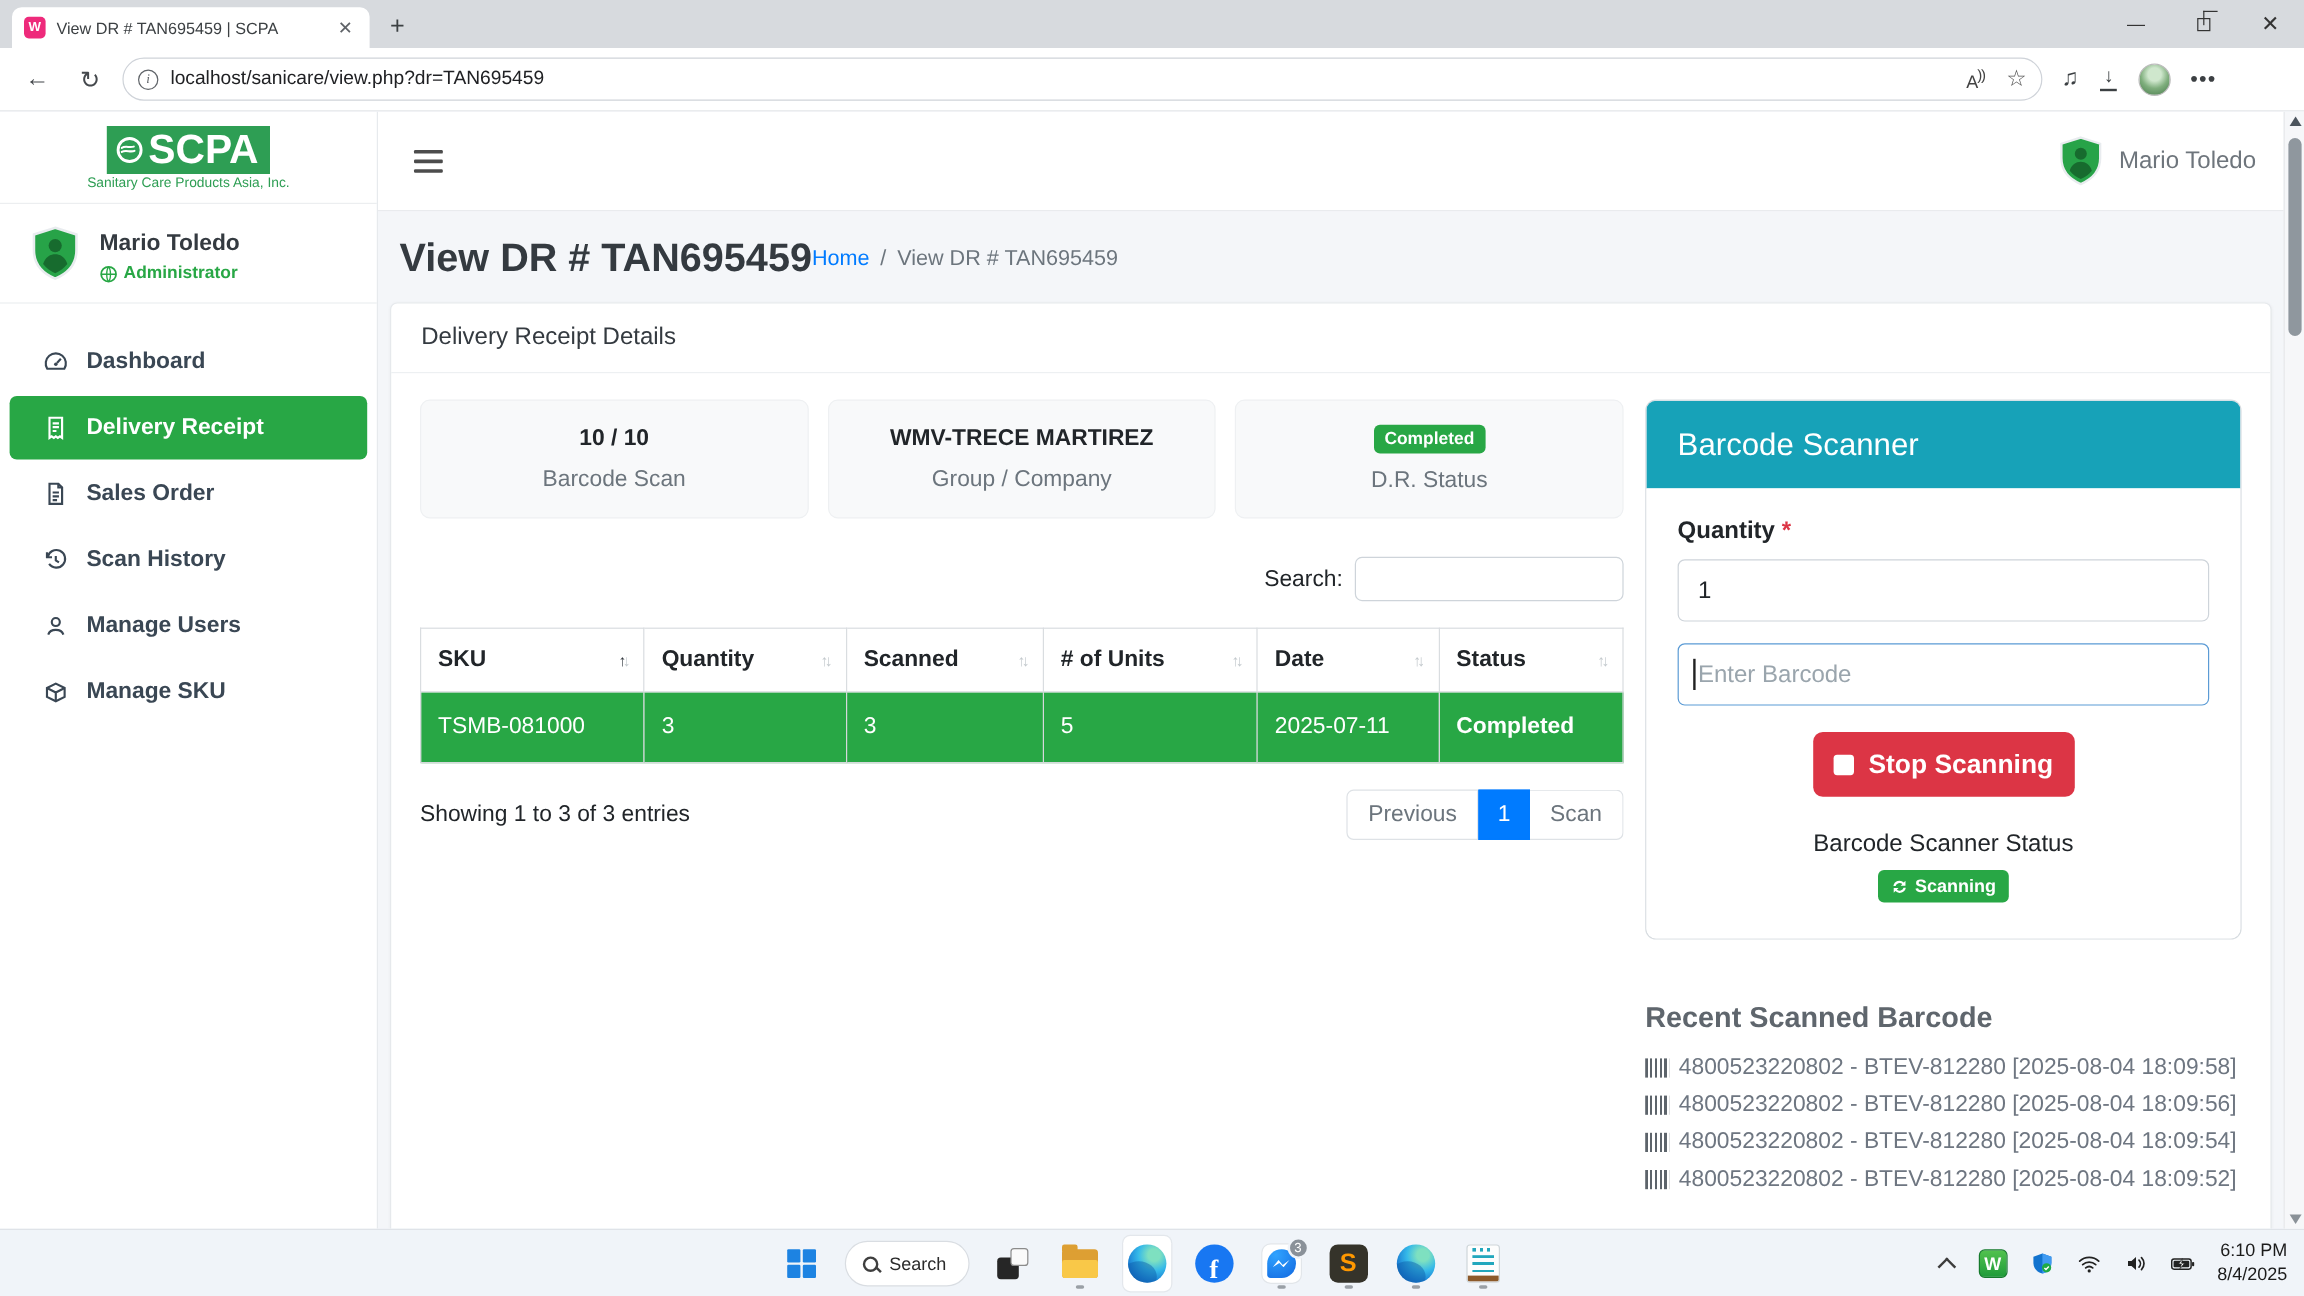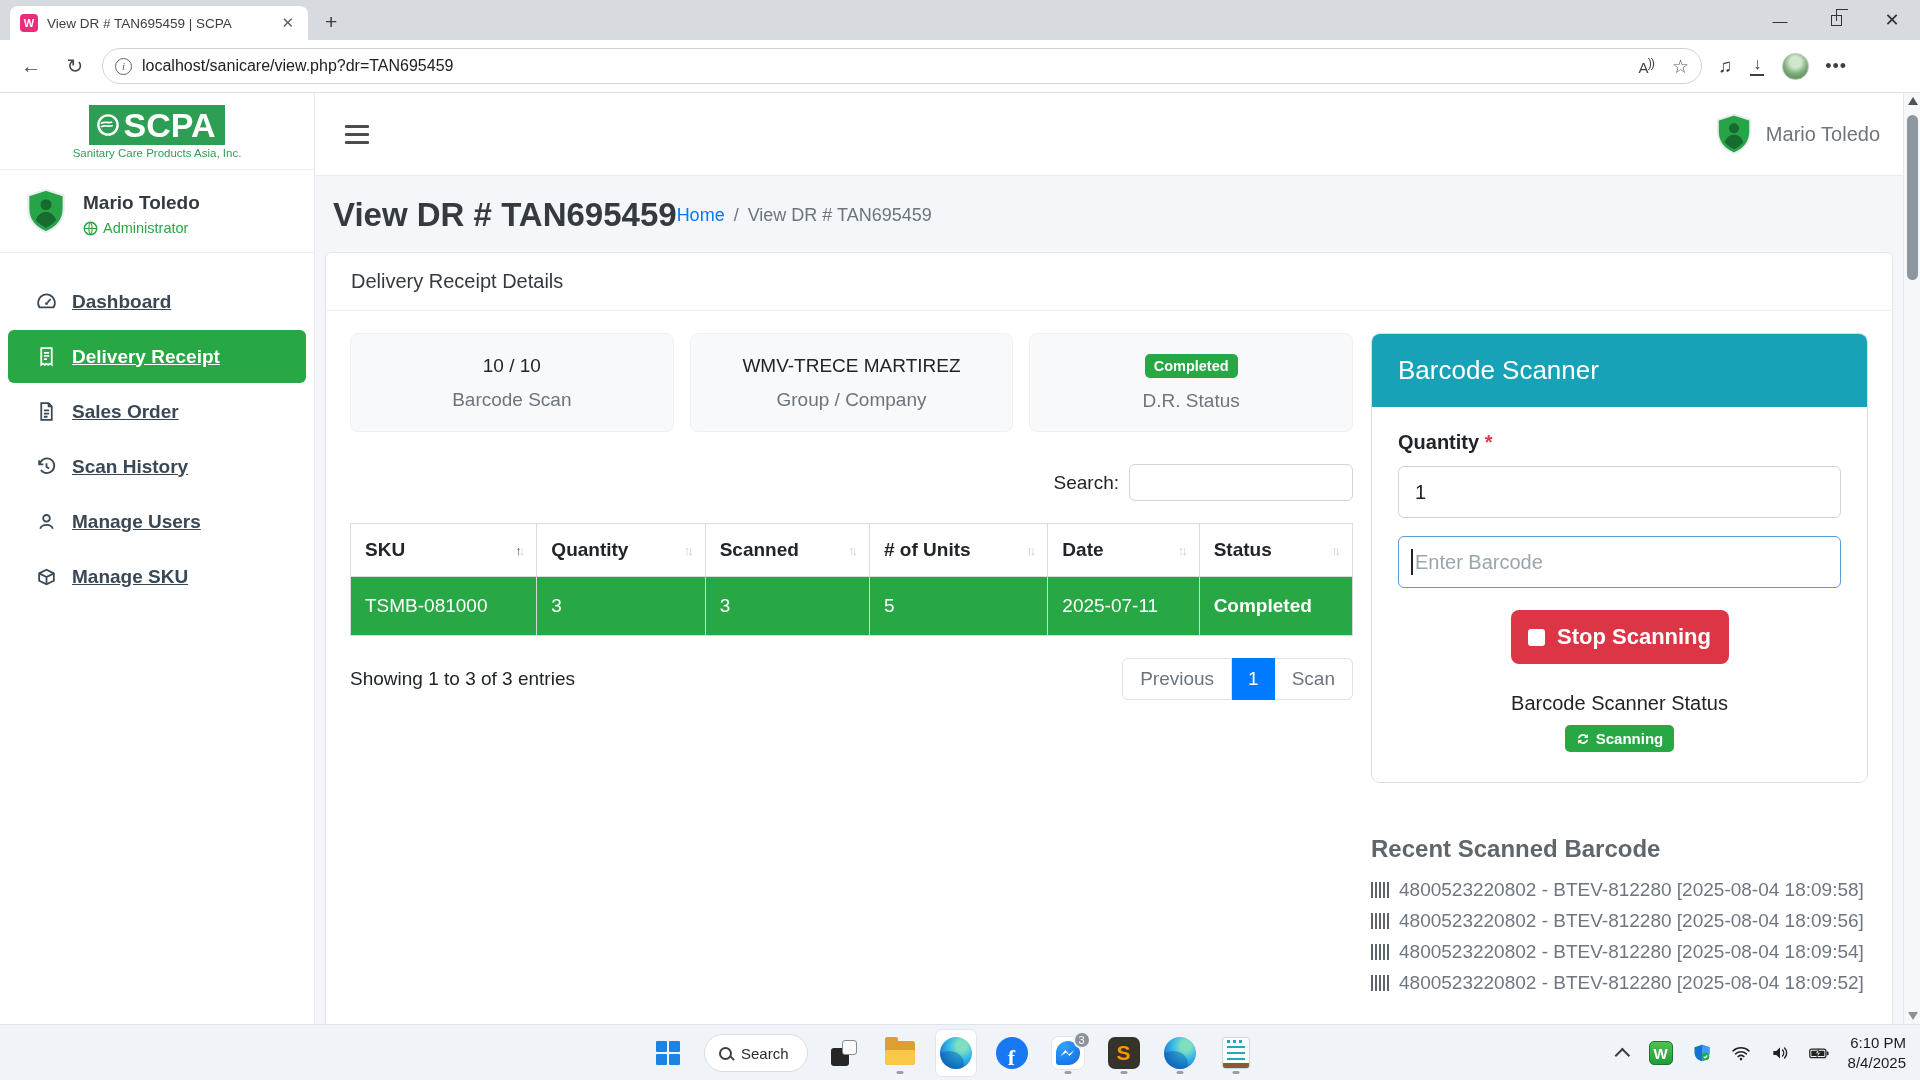--- a/index.html
+++ b/index.html
@@ -41,23 +41,23 @@
   
   .sidebar { width:315px; background:#fff; border-right:1px solid #e7eaed; flex:none; display:flex; flex-direction:column; }
   .logo-wrap { padding:12px 0 10px; text-align:center; border-bottom:1px solid #eceef0; }
   .logo-badge { display:inline-flex; align-items:center; gap:4px; background:#2e9e54; color:#fff; padding:3px 10px 3px 7px; }
   .logo-badge .mark { width:24px; height:24px; }
   .logo-badge b { font-size:34px; letter-spacing:0; line-height:1; }
   .logo-tag { font-size:11.5px; color:#2e9e54; margin-top:2px; }
   .userblock { padding:18px 20px 16px 24px; display:flex; gap:15px; align-items:flex-start; border-bottom:1px solid #eceef0; }
   .shield { width:44px; height:46px; flex:none; }
   .u-name { font-size:19px; font-weight:bold; color:#343a40; padding-top:4px; }
-  .u-role { display:flex; align-items:center; gap:5px; margin-top:6px; color:#28a745; font-size:14.5px; font-weight:normal; }
+  .u-role { display:flex; align-items:center; gap:5px; margin-top:6px; color:#28a745; font-size:14.5px; font-weight:bold; }
   .nav { padding:22px 8px; display:flex; flex-direction:column; gap:2px; }
-  .nav-item { display:flex; align-items:center; gap:15px; height:53px; padding:0 10px 0 28px; border-radius:6px; color:#3a4754; font-size:19px; font-weight:bold; cursor:default;text-decoration:underline; }
+  .nav-item { display:flex; align-items:center; gap:15px; height:53px; padding:0 10px 0 28px; border-radius:6px; color:#3a4754; font-size:19px; font-weight:bold; cursor:default; }
   .nav-item svg { width:21px; height:21px; flex:none; }
   .nav-item.active { background:#28a745; color:#fff; }
 
   
   .main { flex:1; display:flex; flex-direction:column; min-width:0; }
   .topbar { height:83px; background:#fff; border-bottom:1px solid #e9ebee; display:flex; align-items:center; padding:0 40px 0 30px; justify-content:space-between; }
   .hamb { width:24px; display:flex; flex-direction:column; gap:5px; }
   .hamb span { height:3px; background:#4c4c4c; border-radius:1px; }
   .top-user { display:flex; align-items:center; gap:12px; color:#6e757c; font-size:20px; }
   .top-user .shield { width:40px; height:42px; }
@@ -68,21 +68,21 @@
   .crumbs .home { color:#007bff; }
 
   
   .card { background:#fff; border:1px solid #e6e9ec; border-radius:6px; box-shadow:0 1px 3px rgba(0,0,0,.05); margin-top:18px; height:820px; }
   .card-h { padding:17px 25px; border-bottom:1px solid #edf0f2; font-size:20px; color:#343a40; }
   .card-b { padding:22px 24px; display:grid; grid-template-columns:1fr 497px; gap:18px; align-items:start; }
 
   
   .stats { display:grid; grid-template-columns:repeat(3,1fr); gap:16px; margin-bottom:32px; }
   .stat { background:#f8f9fa; border:1px solid #eef0f2; border-radius:8px; height:99px; display:flex; flex-direction:column; align-items:center; justify-content:center; gap:12px; }
-  .stat .v { font-size:19px; font-weight:normal; color:#212529; }
+  .stat .v { font-size:19px; font-weight:bold; color:#212529; }
   .stat .l { font-size:19px; color:#6c757d; }
   .badge-green { background:#28a745; color:#fff; font-size:14.5px; font-weight:bold; padding:4px 9px; border-radius:5px; }
 
   
   .searchrow { display:flex; justify-content:flex-end; align-items:center; gap:10px; margin-bottom:22px; }
   .searchrow label { font-size:19px; color:#212529; }
   .searchrow input { width:224px; height:37px; border:1px solid #ced4da; border-radius:6px; padding:0 10px; font-size:17px; }
   table.dr { width:100%; border-collapse:collapse; }
   table.dr th { border:1px solid #d9dde0; background:#fff; text-align:left; font-size:19px; color:#212529; padding:15px 14px; }
   table.dr th .th-in { display:flex; justify-content:space-between; align-items:center; gap:6px; }

